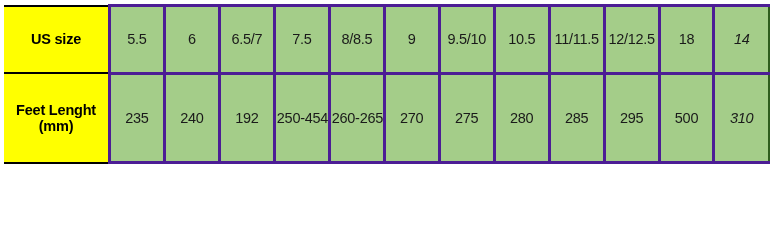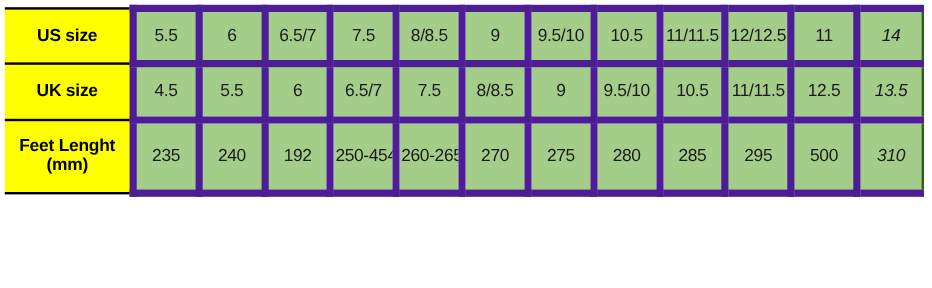--- a/index.html
+++ b/index.html
@@ -56,21 +56,21 @@
   }
 
   
   td.data-cell {
     background: #a4cd89;
     color: #1a1a1a;
     font-size: 14.5px;
     font-weight: normal;
     text-align: center;
     vertical-align: middle;
-    border: 6px solid #4c1d95;
+    border: 3px solid #4c1d95;
     padding: 0 1px;
     letter-spacing: -0.3px;
     white-space: nowrap;
     overflow: hidden;
   }
   td.data-cell.col-last {
     border-right: 2px solid #2f5d1e;
     font-style: italic;
   }
 </style>
@@ -86,39 +86,24 @@
         <td class="data-cell">5.5</td>
         <td class="data-cell">6</td>
         <td class="data-cell">6.5/7</td>
         <td class="data-cell">7.5</td>
         <td class="data-cell">8/8.5</td>
         <td class="data-cell">9</td>
         <td class="data-cell">9.5/10</td>
         <td class="data-cell">10.5</td>
         <td class="data-cell">11/11.5</td>
         <td class="data-cell">12/12.5</td>
-        <td class="data-cell">11</td>
+        <td class="data-cell">18</td>
         <td class="data-cell col-last">14</td>
       </tr>
 
-      <tr class="chart-row">
-        <td class="label-cell">UK size</td>
-        <td class="data-cell">4.5</td>
-        <td class="data-cell">5.5</td>
-        <td class="data-cell">6</td>
-        <td class="data-cell">6.5/7</td>
-        <td class="data-cell">7.5</td>
-        <td class="data-cell">8/8.5</td>
-        <td class="data-cell">9</td>
-        <td class="data-cell">9.5/10</td>
-        <td class="data-cell">10.5</td>
-        <td class="data-cell">11/11.5</td>
-        <td class="data-cell">12.5</td>
-        <td class="data-cell col-last">13.5</td>
-      </tr>
 
 
       <tr class="chart-row row-tall">
         <td class="label-cell">Feet Lenght
 (mm)</td>
         <td class="data-cell">235</td>
         <td class="data-cell">240</td>
         <td class="data-cell">192</td>
         <td class="data-cell">250-454</td>
         <td class="data-cell">260-265</td>

